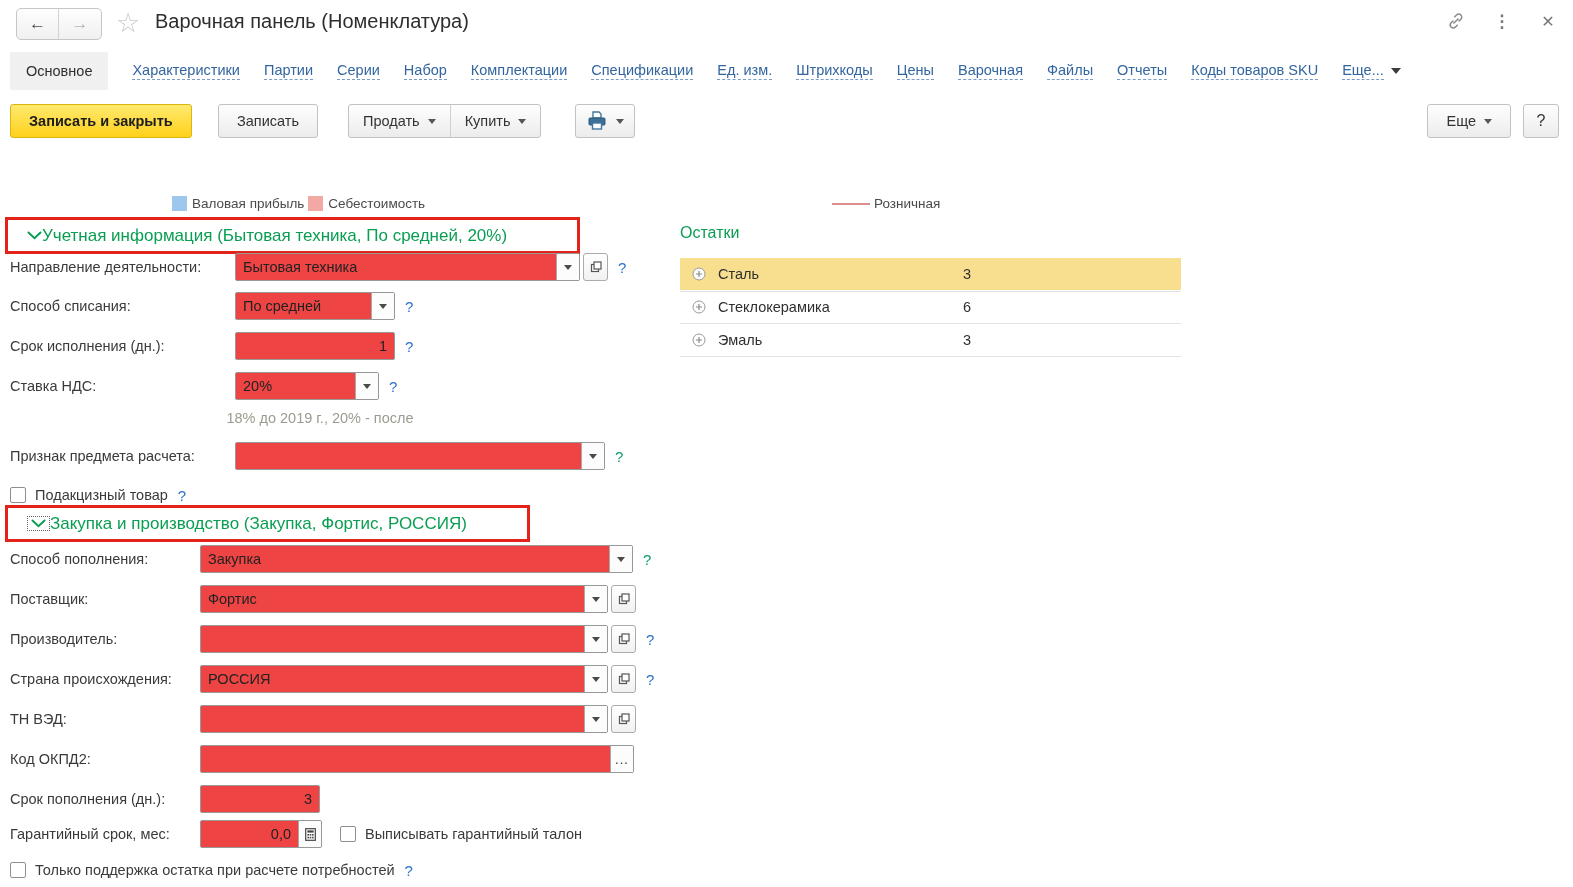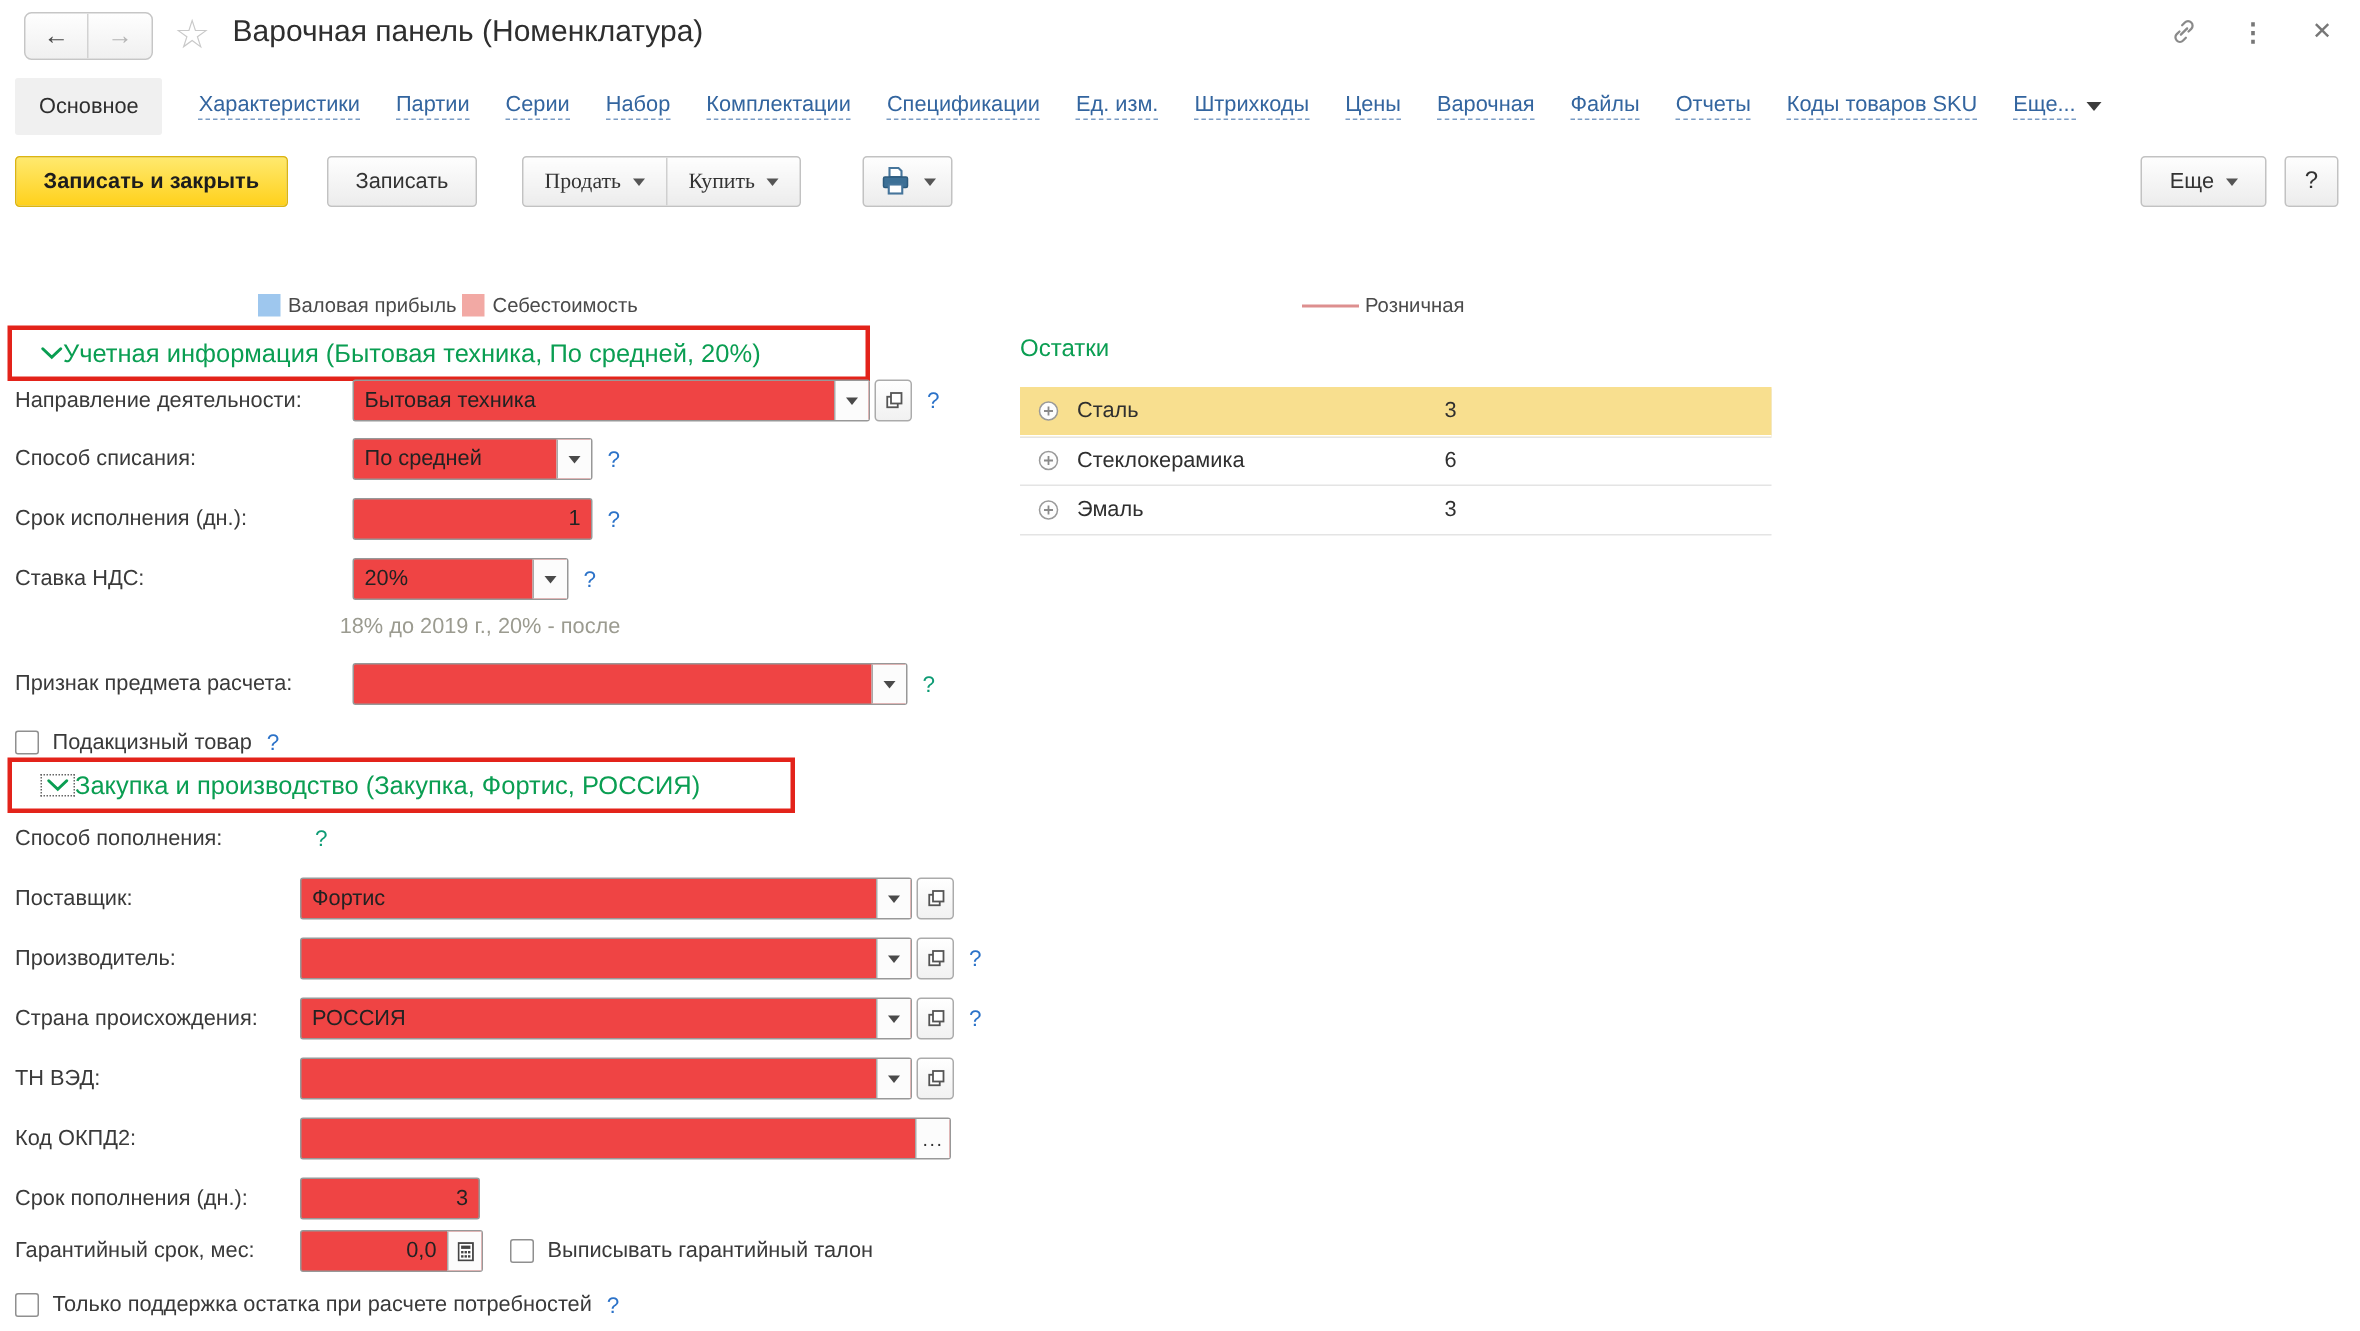--- a/index.html
+++ b/index.html
@@ -26,31 +26,31 @@
   .tab.active { background:#f0f0f0; padding:0 16px; color:#2e2e2e; border-radius:2px; }
   .tab.link span.lbl { color:#33659f; border-bottom:1px dashed #7a9cc4; padding-bottom:1px; }
   .tab .tri { margin-left:7px; width:0; height:0; border-left:5px solid transparent; border-right:5px solid transparent; border-top:6px solid #3c3c3c; }
 
   
   .toolbar { position:absolute; top:104px; left:0; width:100%; height:40px; }
   .btn { display:inline-flex; align-items:center; justify-content:center; height:34px; border:1px solid #c2c2c2; border-radius:3px; background:linear-gradient(#fefefe,#ececec); font-size:14.5px; color:#333; cursor:pointer; padding:0 18px; white-space:nowrap; }
   .btn.primary { position:absolute; left:10px; top:0; background:linear-gradient(#ffe96e,#ffd11c); border-color:#dcb511; font-weight:bold; color:#1d1d1d; }
   .btn.save { position:absolute; left:218px; top:0; }
   .btn-group { position:absolute; left:348px; top:0; display:flex; border:1px solid #c2c2c2; border-radius:3px; overflow:hidden; height:34px; background:linear-gradient(#fefefe,#ececec); }
-  .btn-group .gbtn { display:flex; align-items:center; height:100%; padding:0 14px; font-size:14.5px; cursor:pointer;font-family:Liberation Serif, serif; }
+  .btn-group .gbtn { display:flex; align-items:center; height:100%; padding:0 14px; font-size:14.5px; cursor:pointer; }
   .btn-group .gbtn + .gbtn { border-left:1px solid #cfcfcf; }
   .caret { width:0; height:0; border-left:4px solid transparent; border-right:4px solid transparent; border-top:5px solid #555; margin-left:8px; }
   .btn.print { position:absolute; left:575px; top:0; padding:0 10px; }
   .btn.more { position:absolute; right:62px; top:0; }
   .btn.help-btn { position:absolute; right:14px; top:0; width:36px; padding:0; font-size:16px; }
 
   
   .legend-left { position:absolute; top:196px; left:172px; display:flex; align-items:center; gap:4px; font-size:13.5px; color:#4a4a4a; }
   .swatch { display:inline-block; width:15px; height:15px; margin-right:5px; vertical-align:-3px; }
-  .legend-right { position:absolute; top:196px; left:868px; display:flex; align-items:center; font-size:13.5px; color:#4a4a4a; }
+  .legend-right { position:absolute; top:196px; left:832px; display:flex; align-items:center; font-size:13.5px; color:#4a4a4a; }
   .legend-line { display:inline-block; width:38px; height:2px; margin-right:4px; }
 
   
   .section-hdr { position:absolute; left:5px; display:flex; align-items:center; border:3px solid #e3231a; background:#fff; height:37px; padding:0 10px 0 19px; }
   .section-title { font-size:17px; color:#0a9e52; white-space:nowrap; }
   .chev-wrap { display:flex; align-items:center; }
   .chev-wrap.focused { border:1px dotted #666; padding:2px 3px; }
 
   
   .frow { position:absolute; display:flex; align-items:center; height:28px; left:10px; }
@@ -276,20 +276,26 @@
     <span class="chev-wrap focused">
       <svg width="15" height="9" viewBox="0 0 15 9" fill="none" stroke="#0a9e52" stroke-width="2" stroke-linecap="round">
           <path d="M1.5 1.5 L7.5 7.2 L13.5 1.5"></path>
         </svg>
     </span>
     <span class="section-title">Закупка и производство (Закупка, Фортис, РОССИЯ)</span>
   </div>
 
   <div class="frow" style="top:545px;">
     <span class="flabel lw2">Способ пополнения:</span>
+    <span class="iwrap" style="width:433px;">
+      <input value="Закупка" style="">
+      <span class="ddbtn">
+          <span class="tri"></span>
+        </span>
+    </span>
     <a class="help green">?</a>
   </div>
 
   <div class="frow" style="top:585px;">
     <span class="flabel lw2">Поставщик:</span>
     <span class="iwrap" style="width:408px;">
       <input value="Фортис" style="">
       <span class="ddbtn">
           <span class="tri"></span>
         </span>

